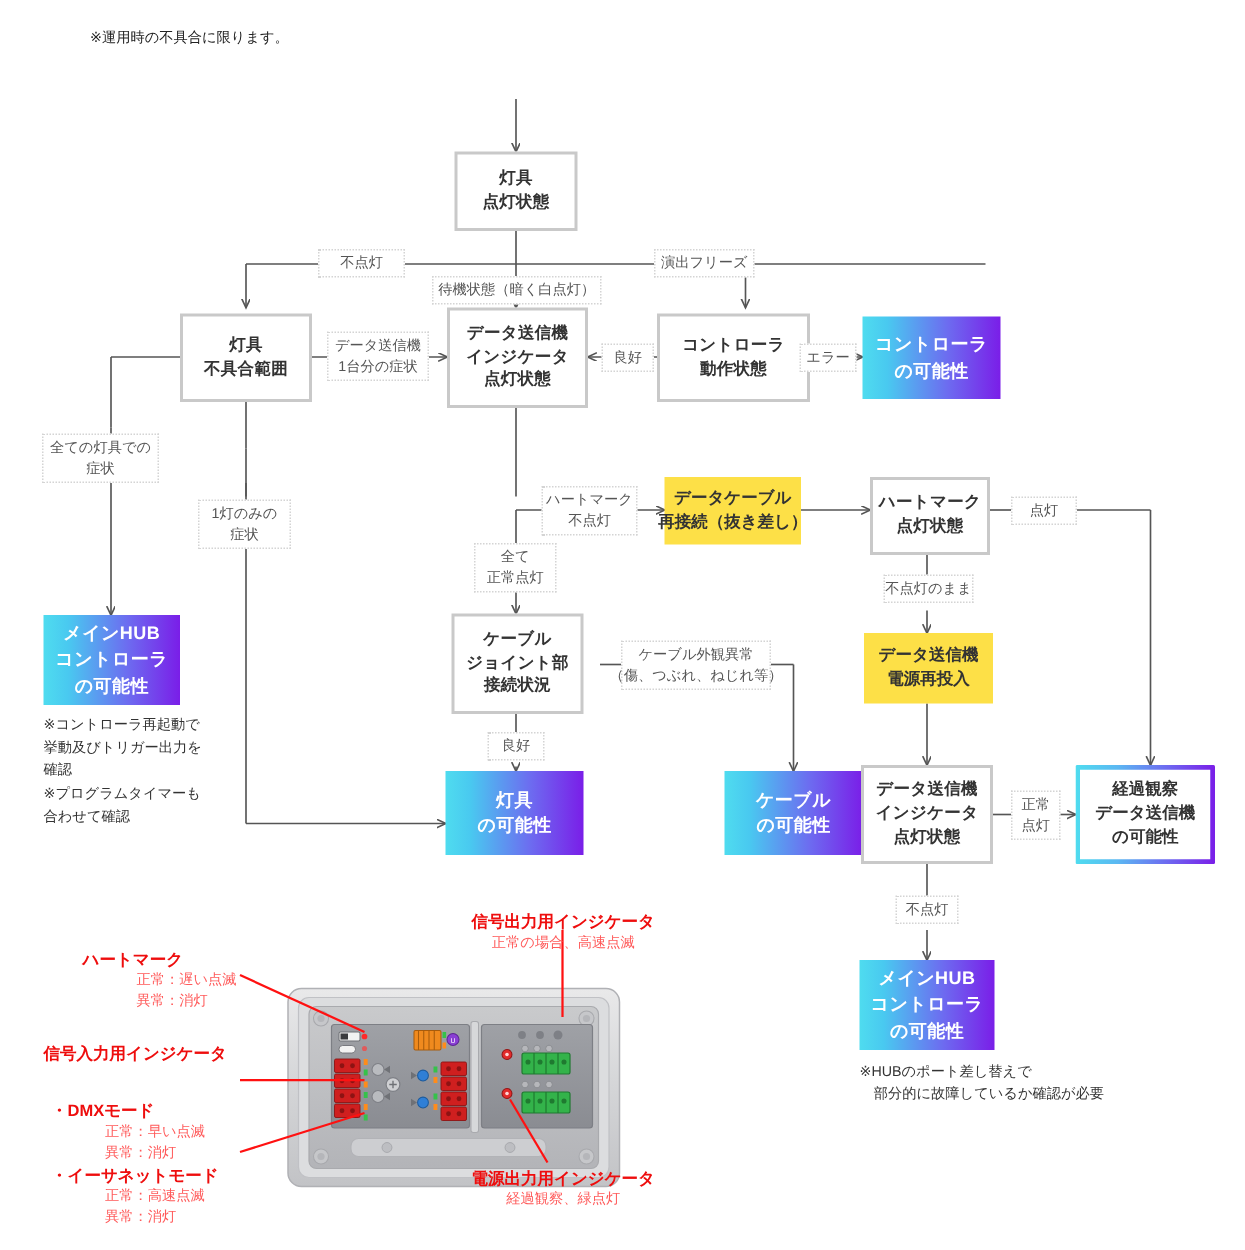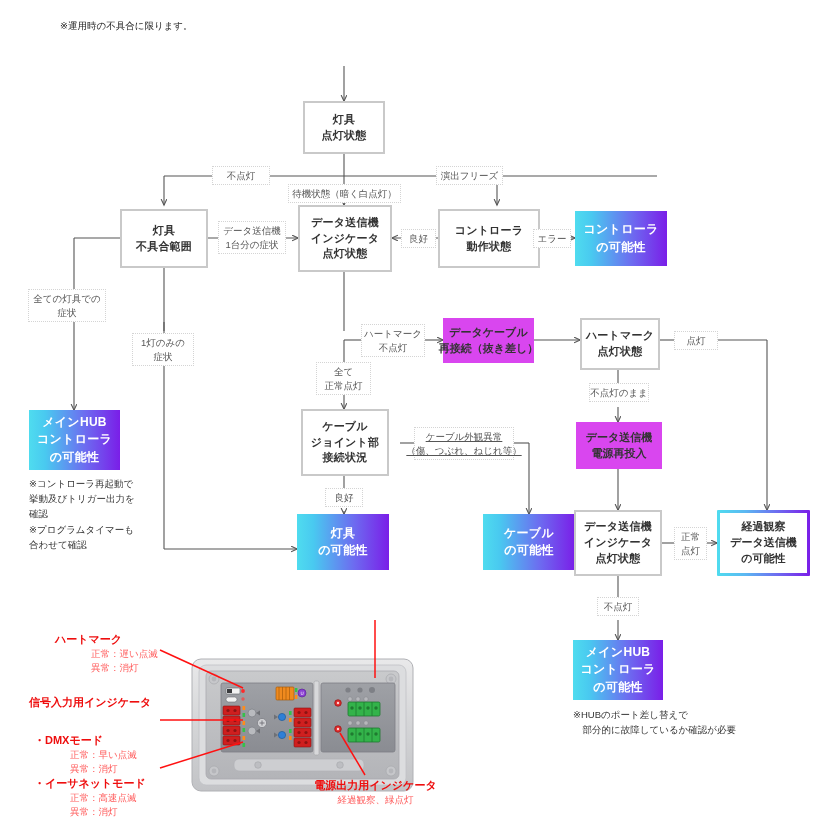--- a/index.html
+++ b/index.html
@@ -40,21 +40,21 @@
   
   .box-dark{
     background:#333333;
     color:#ffffff;
     font-size:20px;font-weight:700;
     letter-spacing:1.2px;
     border:none;
   }
   
   .box-gray{
-    background:#d946ef;
+    background:#fde047;
     color:#333333;
     border:none;
     font-size:11px;font-weight:700;
   }
   
   .box-grad{
     background:linear-gradient(90deg,#4fdcef 0%,#49c9f0 18%,#6d6bf0 62%,#7a1ee8 100%);
     color:#ffffff;
     border:none;
     font-size:12px;font-weight:700;
@@ -312,21 +312,21 @@
 
   <div class="chip" style="left:316px;top:362px;width:55px;height:33px;">
     <span>全て</span>
     <span>正常点灯</span>
   </div>
 
   <div class="chip" style="left:674px;top:331px;width:44px;height:19px;">
     <span>点灯</span>
   </div>
 
-  <div class="chip" style="left:414px;top:427px;width:100px;height:33px;text-decoration:underline;">
+  <div class="chip" style="left:414px;top:427px;width:100px;height:33px;">
     <span>ケーブル外観異常</span>
     <span>（傷、つぶれ、ねじれ等）</span>
   </div>
 
   <div class="chip" style="left:589px;top:383px;width:60px;height:19px;">
     <span>不点灯のまま</span>
   </div>
 
   <div class="chip" style="left:325px;top:488px;width:38px;height:19px;">
     <span>良好</span>
@@ -546,19 +546,23 @@
     <div class="sb ind">正常：早い点滅
 異常：消灯</div>
   </div>
 
   <div class="anno" style="left:34px;top:776px;">
     <div class="hd">・イーサネットモード</div>
     <div class="sb ind">正常：高速点滅
 異常：消灯</div>
   </div>
 
+  <div class="anno ctr" style="left:288px;top:607px;width:175px;">
+    <div class="hd">信号出力用インジケータ</div>
+    <div class="sb">正常の場合、高速点滅</div>
+  </div>
 
   <div class="anno ctr" style="left:288px;top:778px;width:175px;">
     <div class="hd">電源出力用インジケータ</div>
     <div class="sb">経過観察、緑点灯</div>
   </div>
 
 </div>
 
 </body></html>

